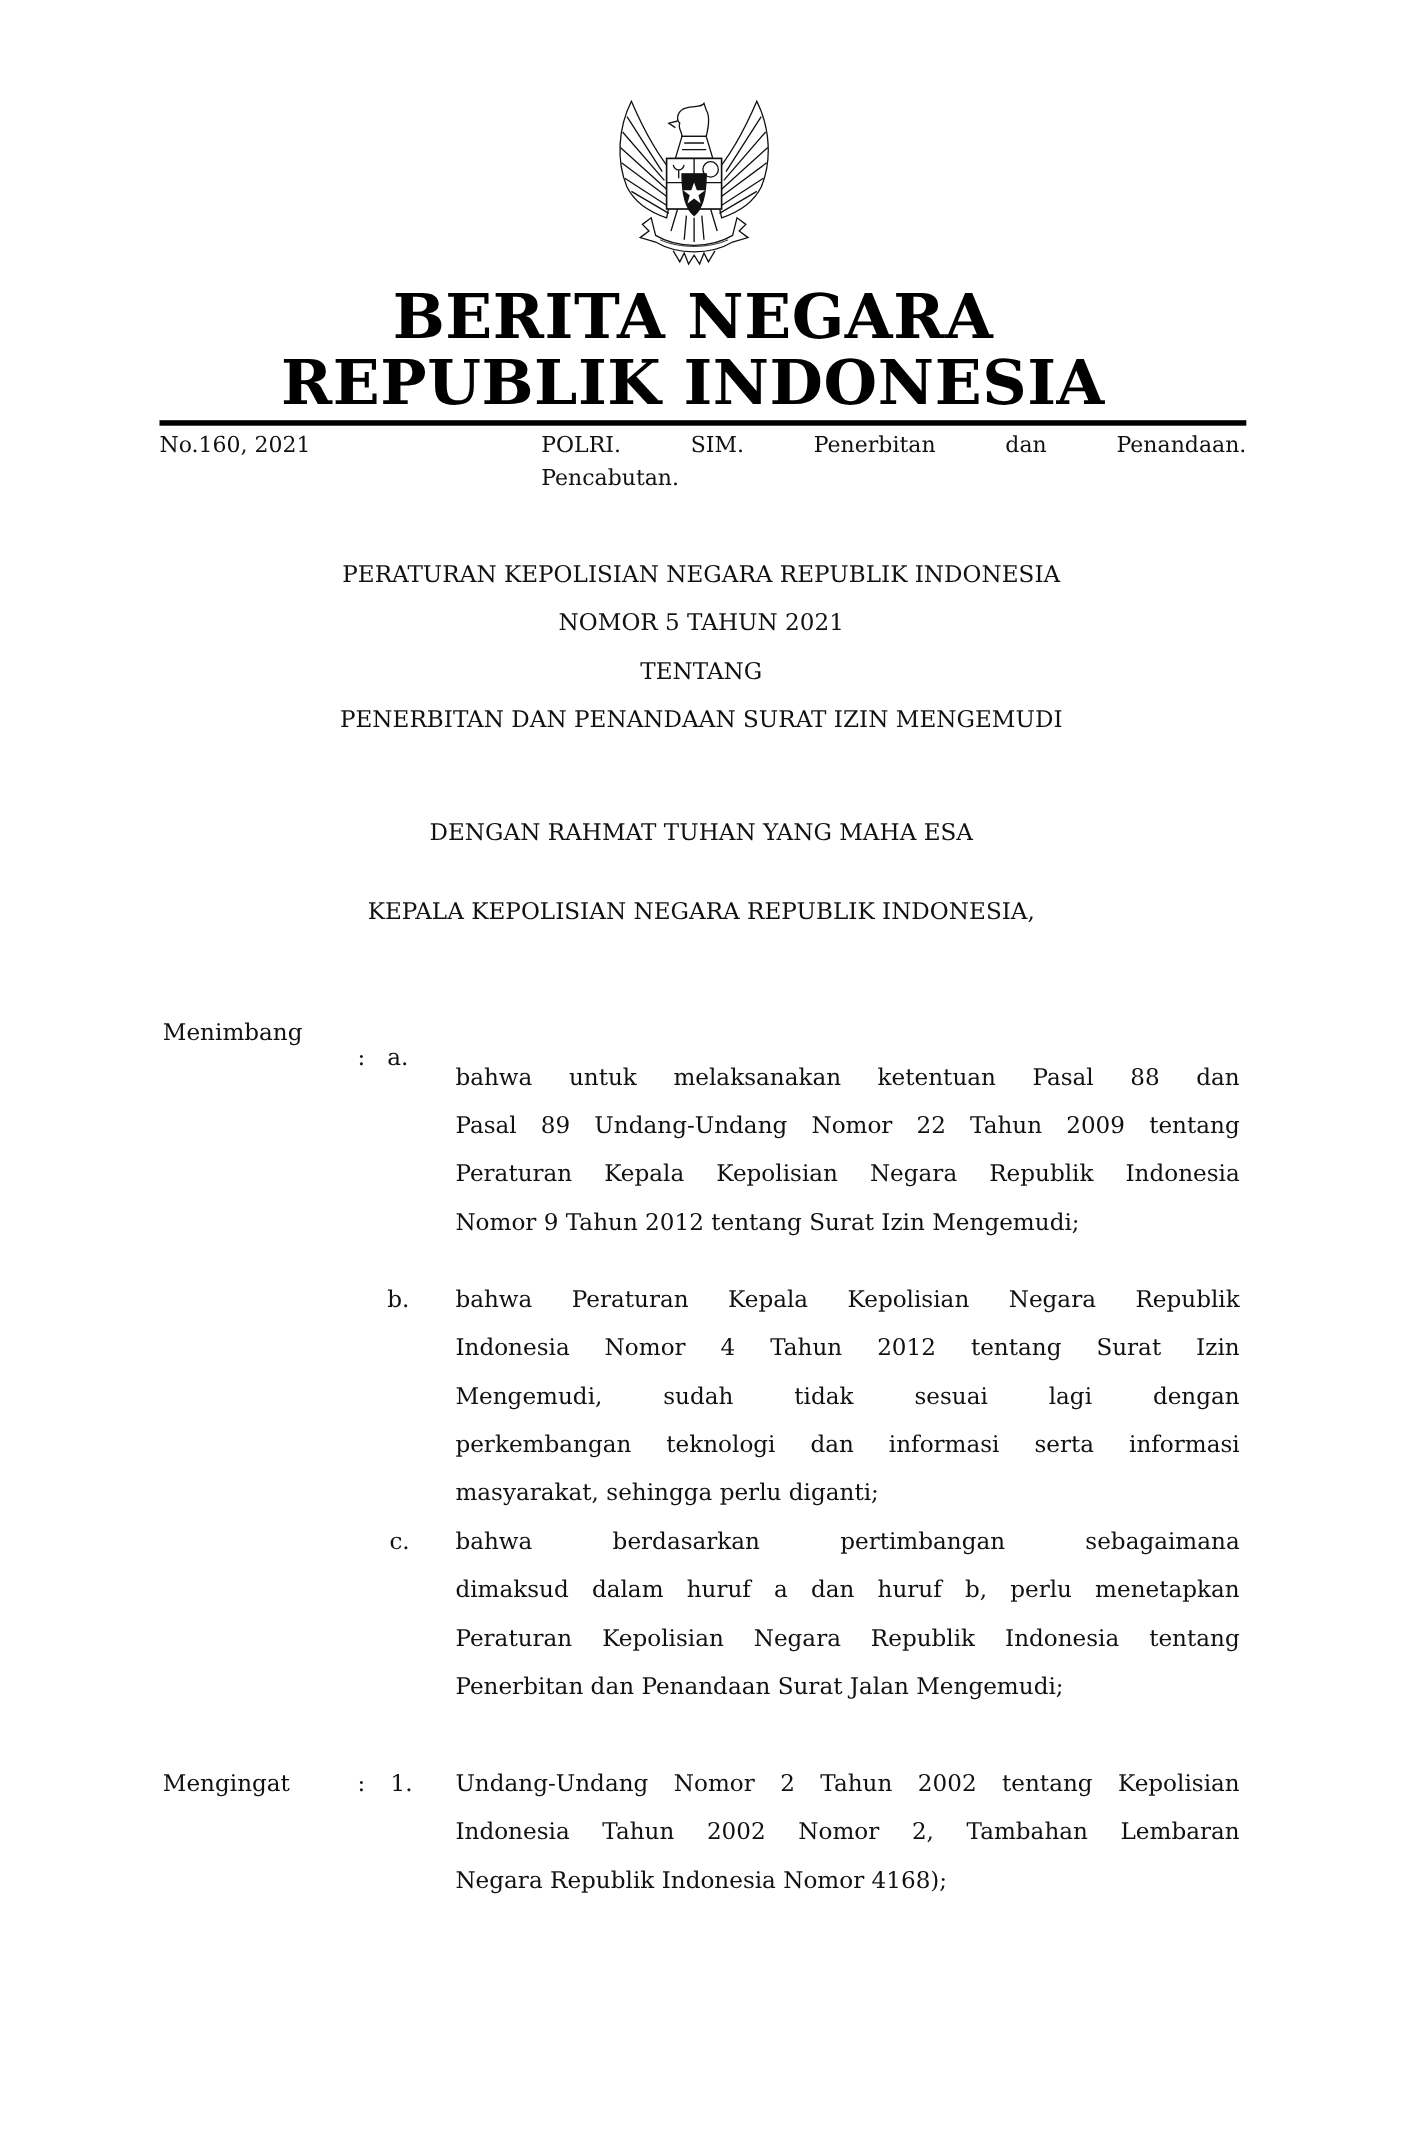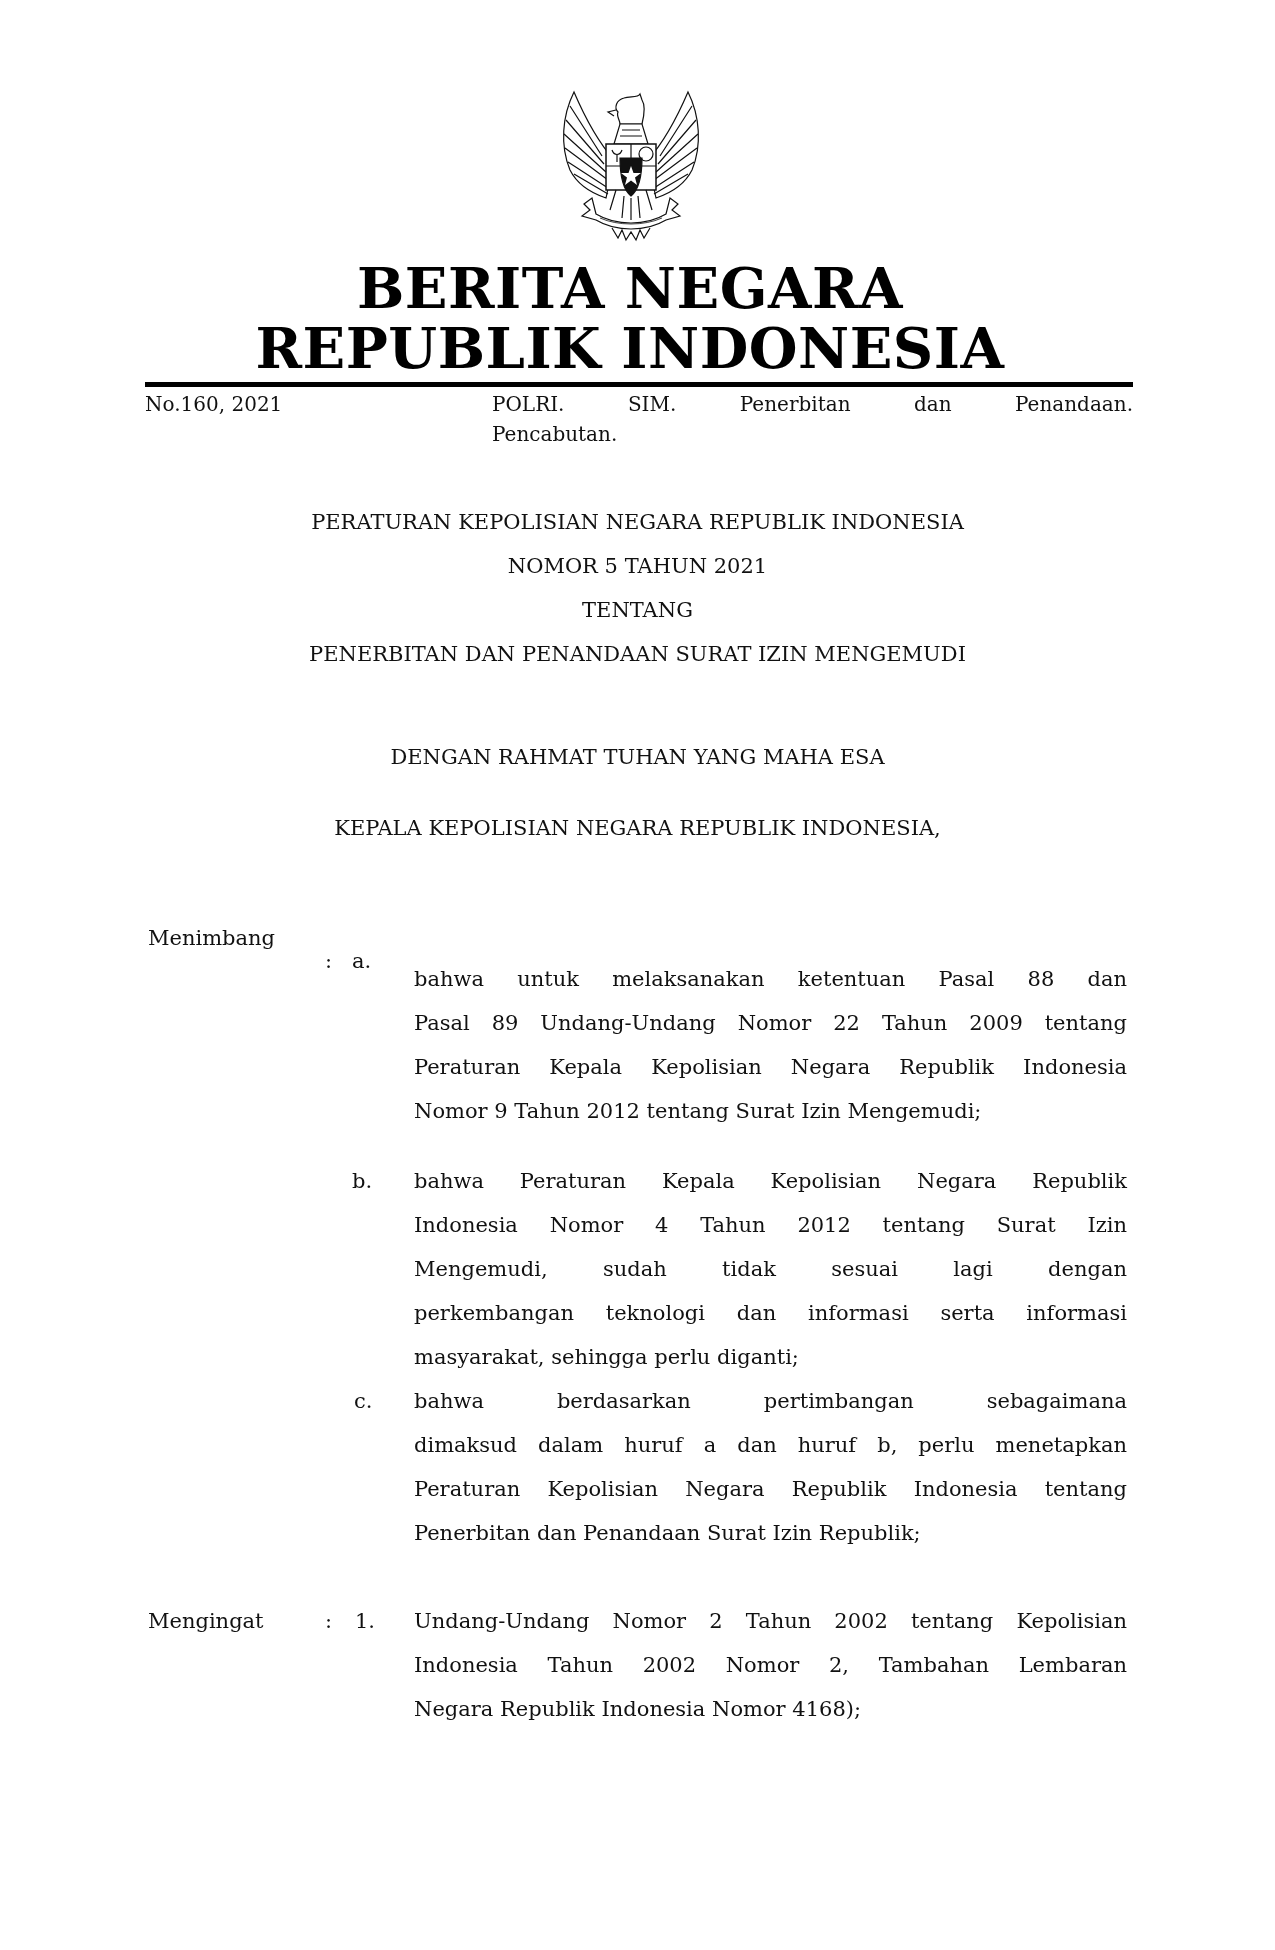--- a/index.html
+++ b/index.html
@@ -97,21 +97,21 @@
   <span class="l">Mengemudi, sudah tidak sesuai lagi dengan</span>
   <span class="l">perkembangan teknologi dan informasi serta informasi</span>
   <span class="l last">masyarakat, sehingga perlu diganti;</span>
 </div>
 
 <div class="abs label" style="left:354px; top:1387px;">c.</div>
 <div class="abs body-text" style="top:1379px;">
   <span class="l">bahwa berdasarkan pertimbangan sebagaimana</span>
   <span class="l">dimaksud dalam huruf a dan huruf b, perlu menetapkan</span>
   <span class="l">Peraturan Kepolisian Negara Republik Indonesia tentang</span>
-  <span class="l last">Penerbitan dan Penandaan Surat Izin Republik;</span>
+  <span class="l last">Penerbitan dan Penandaan Surat Jalan Mengemudi;</span>
 </div>
 
 <div class="abs label" style="left:148px; top:1607px;">Mengingat</div>
 <div class="abs label" style="left:325px; top:1607px;">:</div>
 <div class="abs label" style="left:355px; top:1607px;">1.</div>
 <div class="abs body-text" style="top:1599px;">
   <span class="l">Undang-Undang Nomor 2 Tahun 2002 tentang Kepolisian</span>
   <span class="l">Indonesia Tahun 2002 Nomor 2, Tambahan Lembaran</span>
   <span class="l last">Negara Republik Indonesia Nomor 4168);</span>
 </div>

